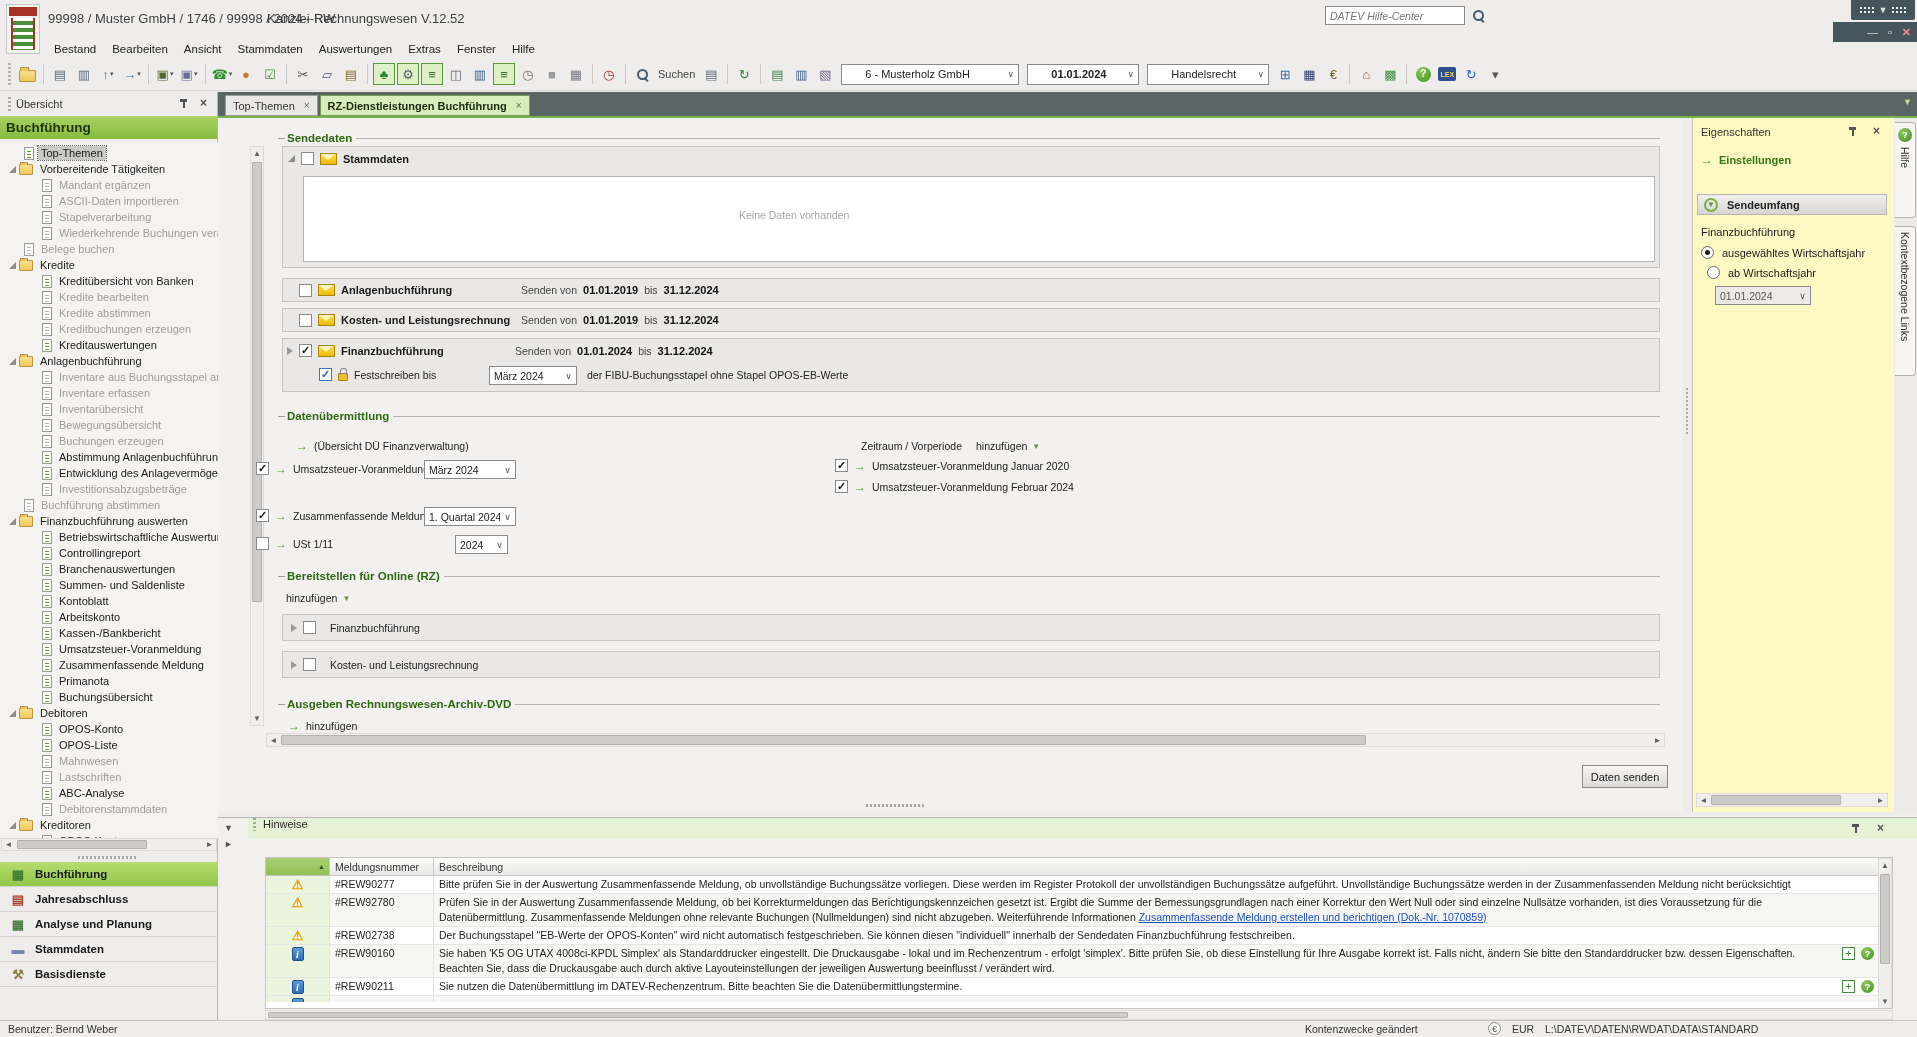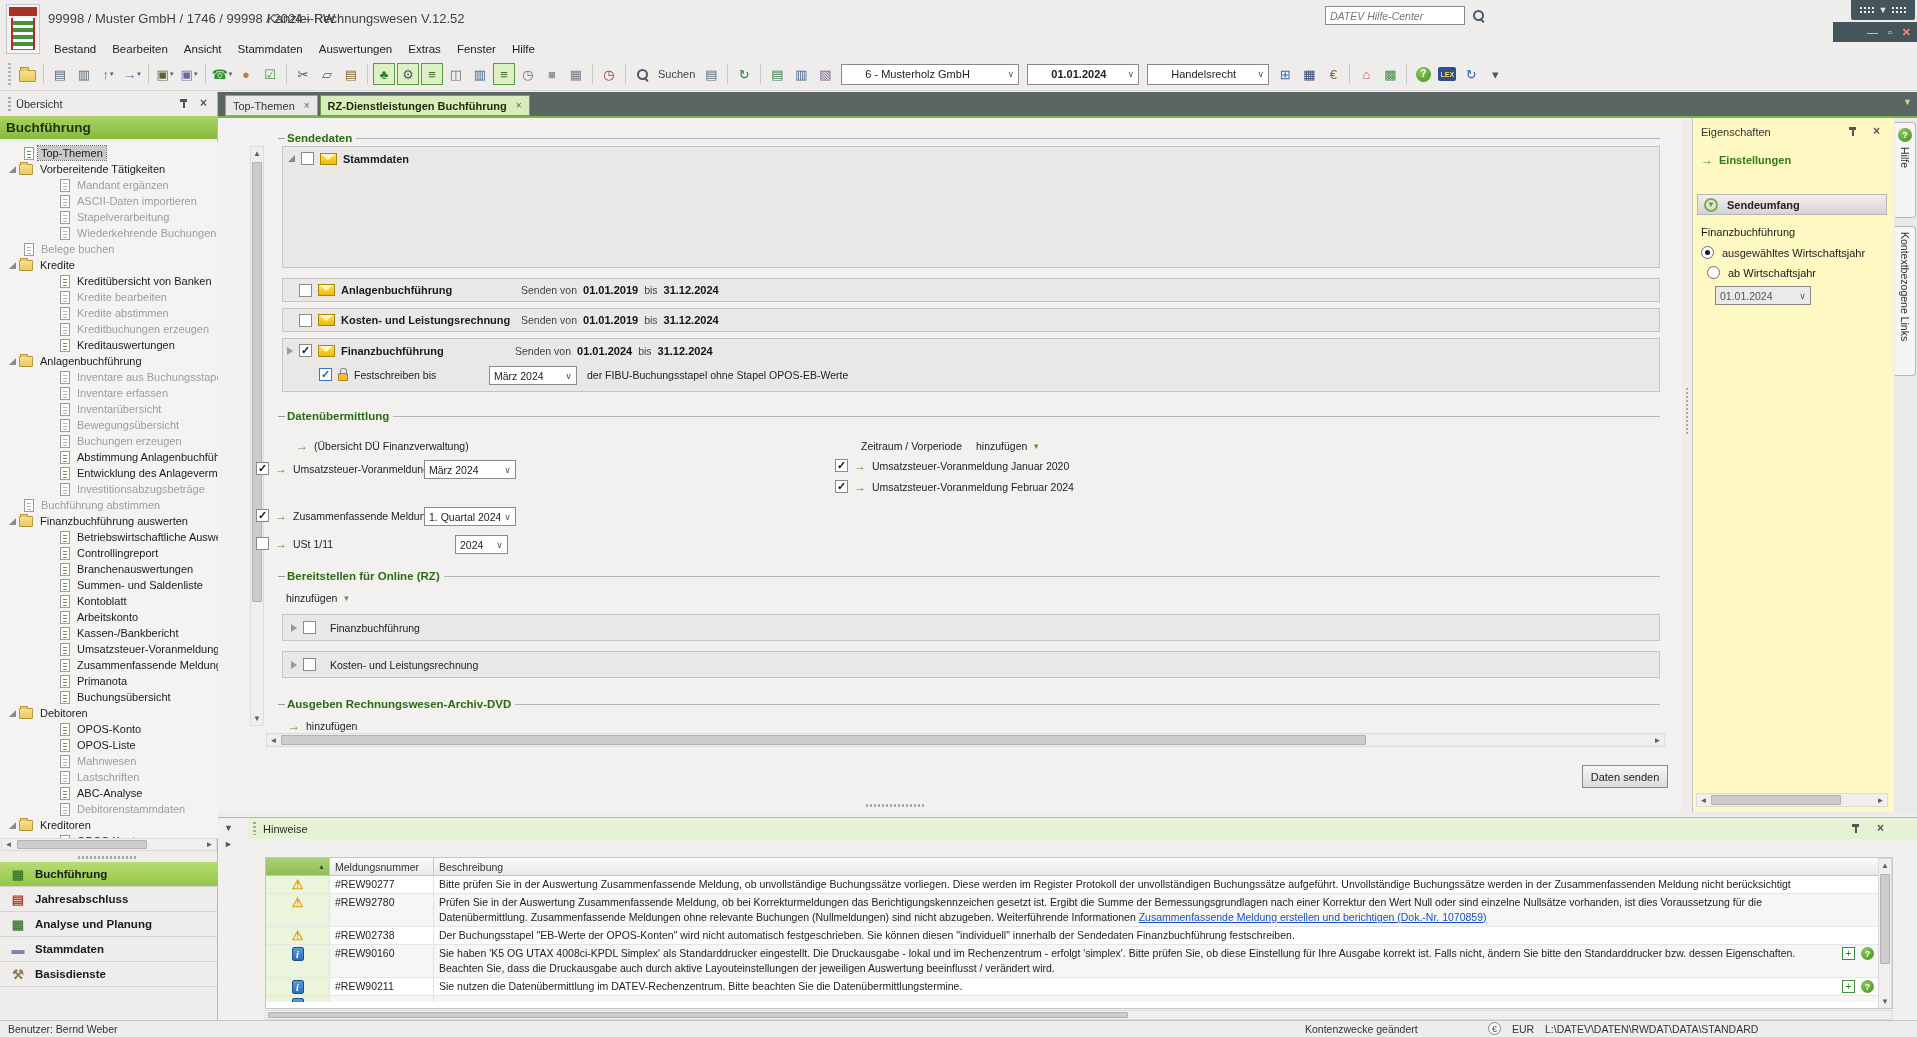--- a/index.html
+++ b/index.html
@@ -54,21 +54,21 @@
 #sb-band{position:absolute;left:0;top:24px;width:100%;height:23px;background:linear-gradient(#a9d262,#88bb3e);display:flex;align-items:center;padding-left:6px;font-size:13.5px;font-weight:bold;color:#1e3408}
 #tree{position:absolute;left:0;top:50px;width:218px;height:696px;overflow:hidden;background:#f4f3f1;padding-top:3px}
 .trow{height:16px;display:flex;align-items:center;white-space:nowrap;overflow:hidden;font-size:11px}
 .trow .exp{width:13px;display:inline-flex;justify-content:center;flex:none}
 .exp-open{width:0;height:0;border-left:7px solid transparent;border-bottom:7px solid #8a8a88}
 .doc{width:10px;height:13px;background:#fff;border:1px solid #9a9a98;position:relative;flex:none;margin-right:4px}
 .doc::before{content:'';position:absolute;left:2px;right:2px;top:3px;height:8px;background:repeating-linear-gradient(to bottom,var(--lc) 0 1px,transparent 1px 3px)}
 .doc.on{--lc:#5a9e3a}.doc.off{--lc:#b5b4b2}
 .fold{width:14px;height:11px;background:linear-gradient(#f7df8e,#ecc95e);border:1px solid #b8963e;border-radius:1px;position:relative;flex:none;margin-right:4px}
 .fold::before{content:'';position:absolute;top:-3px;left:0;width:6px;height:2px;background:#ecc95e;border:1px solid #b8963e;border-bottom:none}
-.lvl0{padding-left:6px}.lvl1{padding-left:24px}.lvl2{padding-left:60px}
+.lvl0{padding-left:6px}.lvl1{padding-left:24px}.lvl2{padding-left:42px}
 .tlbl{padding:1px 3px;color:#1a1a1a}
 .tlbl.off{color:#9d9c9a}
 .tlbl.sel{background:#c9c9c7;outline:1px dotted #666}
 .sbh{position:absolute;display:flex;align-items:center;background:#f0efed;border:1px solid #dddcda}
 .sb-arr{color:#606060;font-size:8px;width:13px;height:100%;display:flex;align-items:center;justify-content:center}
 .sb-thumb{background:#cdcccb;border:1px solid #b3b2b0;border-radius:1px}
 #sb-grip{position:absolute;left:78px;top:764px;width:60px;height:3px;background:repeating-linear-gradient(to right,#a8a8a6 0 2px,transparent 2px 4px)}
 #nav{position:absolute;left:0;top:770px;width:218px}
 .nav-item{height:25px;display:flex;align-items:center;border-bottom:1px solid #d4d3d1;font-size:11.5px;font-weight:bold;color:#1a1a1a;padding-left:10px;gap:9px}
 .nav-item.sel{background:linear-gradient(#b6dc70,#93c748)}
@@ -122,21 +122,21 @@
 .radio{width:13px;height:13px;border:1px solid #6a6a6a;border-radius:50%;background:#fff;position:relative;flex:none}
 .radio.sel::before{content:'';position:absolute;left:3px;top:3px;right:3px;bottom:3px;background:#1a1a1a;border-radius:50%}
 .prow{position:absolute;display:flex;align-items:center;gap:8px;font-size:11px;color:#1a1a1a}
 
 #vtabs{position:absolute;left:1894px;top:118px;width:23px;height:694px;background:#eceae8}
 .vtab{position:absolute;left:1px;width:21px;background:#f6f5f3;border:1px solid #b5b4b2;border-left:none;border-radius:0 4px 4px 0;display:flex;flex-direction:column;align-items:center;padding-top:5px;gap:5px}
 .vtab .vtxt{writing-mode:vertical-rl;font-size:10.5px;color:#333}
 
 #hinweise{position:absolute;left:218px;top:817px;width:1699px;height:203px;background:#f1f0ee;border-top:1px solid #b8b7b5}
 #hw-collapse{position:absolute;left:6px;top:5px;color:#555;font-size:9px;display:flex;flex-direction:column;gap:6px}
-#hw-band{position:absolute;left:30px;top:0;width:1669px;height:21px;background:#e6f2d5;display:flex;align-items:center;padding-left:5px}
+#hw-band{position:absolute;left:30px;top:0;width:1669px;height:21px;background:#e6f2d5;display:flex;align-items:flex-start;padding-left:5px}
 #hw-band::before{content:'';width:3px;height:13px;margin-right:7px;background:repeating-linear-gradient(to bottom,#a0a89a 0 2px,transparent 2px 4px)}
 #hw-band .panel-title{font-size:11px;color:#2a2a2a}
 #hw-table{position:absolute;left:47px;top:39px;width:1628px;height:152px;background:#fff;border:1px solid #c6c5c3;overflow:hidden}
 #hw-header{display:flex;height:18px;background:linear-gradient(#fbfbfa,#e9e8e6);border-bottom:1px solid #c6c5c3;font-size:10.5px;color:#333}
 .hcell{border-right:1px solid #c9c8c6;display:flex;align-items:center;padding:0 5px}
 #hc-icon{width:64px;background:linear-gradient(#abd077,#90bf53);position:relative}
 #hc-icon .sort{position:absolute;right:4px;top:5px;font-size:7px;color:#3a4a2a}
 #hc-num{width:104px}
 #hc-desc{flex:1}
 .hwrow{display:flex;background:#fff;border-bottom:1px solid #e7e6e4;position:relative}
@@ -601,20 +601,23 @@
     <span class="stitle">Sendedaten</span>
     <span class="line" style="flex:1"></span>
   </div>
 
   <div class="gbox" style="left:64px;top:28px;width:1378px;height:122px">
     <div class="rowflex" style="position:absolute;left:5px;top:5px">
       <span class="exp-open"></span>
       <span class="cb"></span>
       <span class="env"></span>
       <span class="blbl">Stammdaten</span>
+    </div>
+    <div class="whitepanel" style="left:20px;top:29px;width:1352px;height:86px">
+      <span style="position:absolute;left:435px;top:32px;color:#a8a8a6;font-size:10.5px">Keine Daten vorhanden</span>
     </div>
   </div>
 
   <div class="gbox rowflex" style="left:64px;top:160px;width:1378px;height:24px;padding-left:16px">
     <span class="cb"></span>
     <span class="env"></span>
     <span class="blbl" style="width:116px">Anlagenbuchführung</span>
     <span class="rlbl dim" style="margin-left:58px">Senden von</span>
     <span class="bdate">01.01.2019</span>
     <span class="rlbl dim">bis</span>

